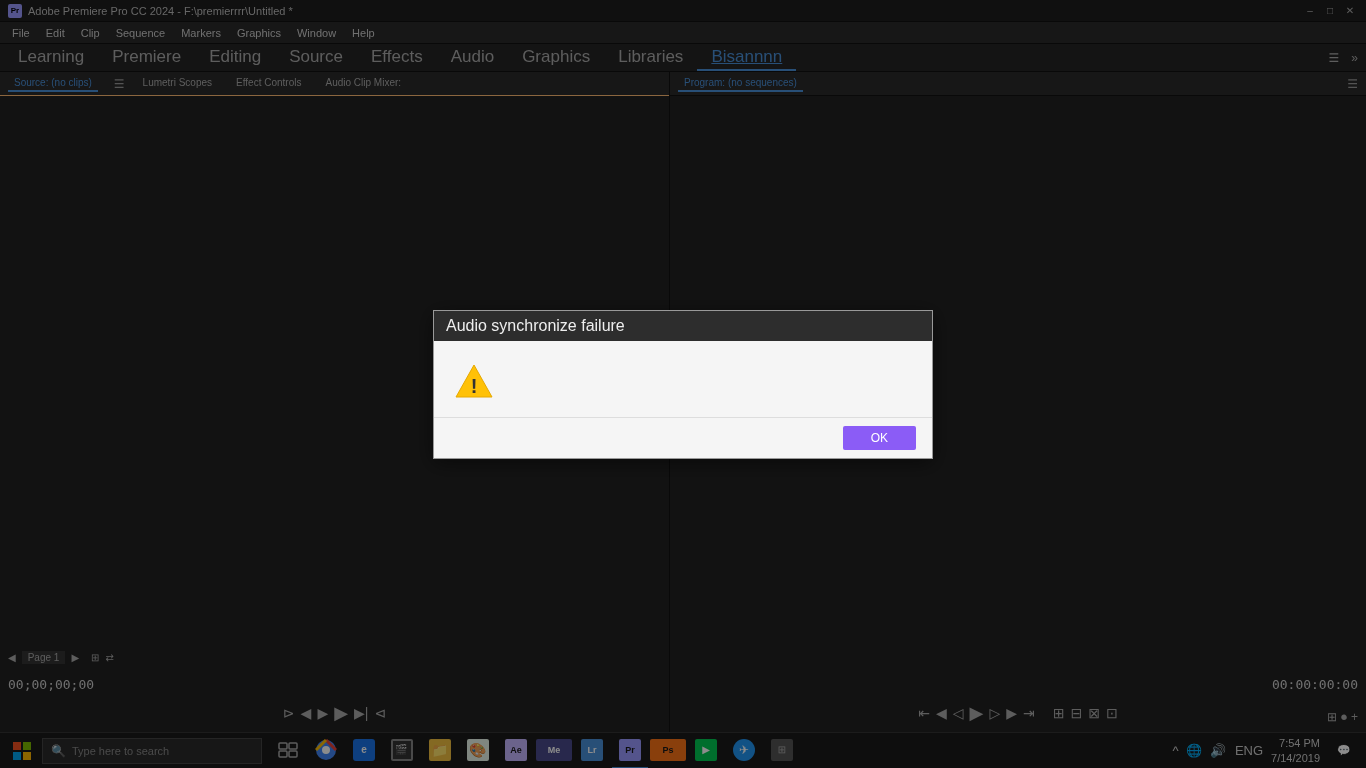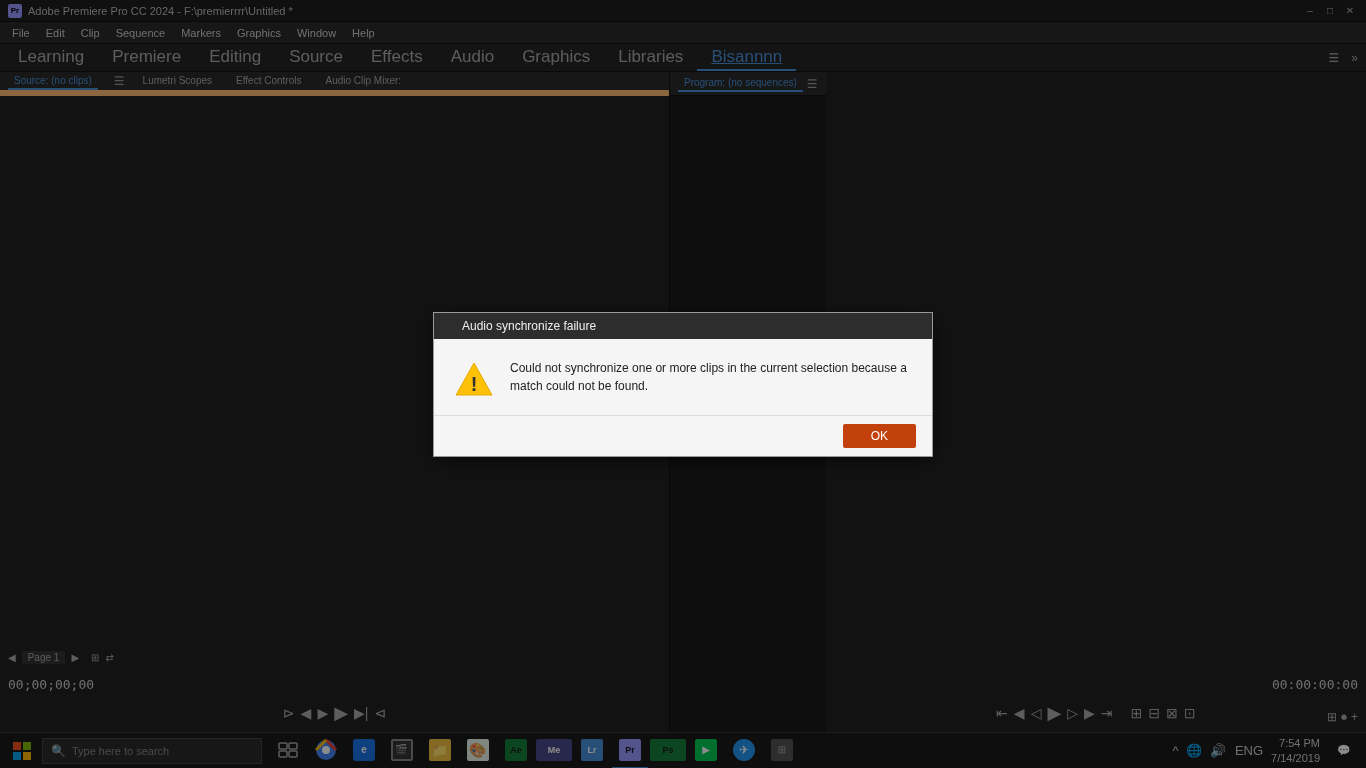--- a/index.html
+++ b/index.html
@@ -68,21 +68,21 @@
       display: flex;
       flex-direction: column;
       border-right: 1px solid #111;
     }
     .panel-header {
       height: 24px;
       background: #2a2a2a;
       display: flex;
       align-items: center;
       padding: 0 8px;
-      border-bottom: 6px solid #fdba74;
+      border-bottom: 1px solid #fdba74;
       gap: 12px;
     }
     .panel-content {
       flex: 1;
       background: #222;
       position: relative;
     }
     
     .monitor-time {
       position: absolute;
@@ -100,21 +100,21 @@
       align-items: center;
       justify-content: center;
       gap: 6px;
     }
     .monitor-controls span { color: #aaa; font-size: 14px; cursor: pointer; }
 
     
     #right-panel {
       flex: 1;
       display: flex;
-      flex-direction: row;
+      flex-direction: column;
     }
     #program-panel-header {
       height: 24px;
       background: #2a2a2a;
       display: flex;
       align-items: center;
       padding: 0 8px;
       border-bottom: 1px solid #111;
       justify-content: space-between;
     }
@@ -270,22 +270,22 @@
     }
     #dialog {
       width: 500px;
       background: #f0f0f0;
       border: 1px solid #999;
       box-shadow: 0 4px 20px rgba(0,0,0,0.5);
     }
     #dialog-titlebar {
       background: #2d2d2d;
       color: #eee;
-      padding: 6px 28px;
-      font-size: 12px;
+      padding: 6px 12px;
+      font-size: 16px;
       display: flex;
       align-items: flex-start;
     }
     #dialog-body {
       background: #f5f5f5;
       padding: 20px 20px 16px 20px;
       display: flex;
       gap: 16px;
     }
     #dialog-icon {
@@ -295,21 +295,21 @@
     }
     #dialog-text { flex: 1; font-size: 12px; color: #222; line-height: 1.5; }
     #dialog-footer {
       background: #f5f5f5;
       padding: 8px 16px;
       display: flex;
       justify-content: flex-end;
       border-top: 1px solid #ddd;
     }
     #ok-button {
-      background: #c2410c;
+      background: #8b5cf6;
       color: white;
       border: none;
       padding: 5px 28px;
       font-size: 12px;
       cursor: pointer;
       border-radius: 2px;
     }
 
     
     .warn-triangle {
@@ -536,33 +536,33 @@
     <div class="taskbar-app">
       <div style="width:22px;height:22px;background:#333;border:2px solid #888;border-radius:2px;display:flex;align-items:center;justify-content:center;color:#aaa;font-size:10px;">🎬</div>
     </div>
     <div class="taskbar-app">
       <div style="width:22px;height:22px;background:#f0c040;border-radius:2px;display:flex;align-items:center;justify-content:center;font-size:14px;">📁</div>
     </div>
     <div class="taskbar-app">
       <div style="width:22px;height:22px;background:#e8f5e9;border-radius:2px;display:flex;align-items:center;justify-content:center;font-size:14px;">🎨</div>
     </div>
     <div class="taskbar-app">
-      <div style="width:22px;height:22px;background:#15803d;border-radius:2px;display:flex;align-items:center;justify-content:center;color:#1a1a1a;font-size:9px;font-weight:bold;">Ae</div>
+      <div style="width:22px;height:22px;background:#c4b5fd;border-radius:2px;display:flex;align-items:center;justify-content:center;color:#1a1a1a;font-size:9px;font-weight:bold;">Ae</div>
     </div>
     <div class="taskbar-app">
       <div style="width:39px;height:22px;background:#4a4a8a;border-radius:2px;display:flex;align-items:center;justify-content:center;color:white;font-size:9px;font-weight:bold;">Me</div>
     </div>
     <div class="taskbar-app">
       <div style="width:22px;height:22px;background:#4a90d9;border-radius:2px;display:flex;align-items:center;justify-content:center;color:white;font-size:9px;font-weight:bold;">Lr</div>
     </div>
     <div class="taskbar-app active">
       <div style="width:22px;height:22px;background:#9999ff;border-radius:2px;display:flex;align-items:center;justify-content:center;color:#1a1a1a;font-size:9px;font-weight:bold;">Pr</div>
     </div>
     <div class="taskbar-app">
-      <div style="width:40px;height:22px;background:#15803d;border-radius:2px;display:flex;align-items:center;justify-content:center;color:#1a1a1a;font-size:9px;font-weight:bold;">Ps</div>
+      <div style="width:40px;height:22px;background:#f97316;border-radius:2px;display:flex;align-items:center;justify-content:center;color:#1a1a1a;font-size:9px;font-weight:bold;">Ps</div>
     </div>
     <div class="taskbar-app">
       <div style="width:22px;height:22px;background:#00c853;border-radius:2px;display:flex;align-items:center;justify-content:center;color:white;font-size:10px;">▶</div>
     </div>
     <div class="taskbar-app">
       <div style="width:22px;height:22px;background:#2196f3;border-radius:50%;display:flex;align-items:center;justify-content:center;color:white;font-size:12px;">✈</div>
     </div>
     <div class="taskbar-app">
       <div style="width:22px;height:22px;background:#555;border-radius:2px;display:flex;align-items:center;justify-content:center;color:#aaa;font-size:10px;">⊞</div>
     </div>
@@ -587,19 +587,18 @@
     <div id="dialog-titlebar">
       <span>Audio synchronize failure</span>
     </div>
     <div id="dialog-body">
       <div id="dialog-icon">
         <svg class="warn-triangle" viewBox="0 0 40 40" width="40" height="40">
           <polygon points="20,4 38,36 2,36" fill="#ffc107" stroke="#e6a800" stroke-width="1"></polygon>
           <text x="20" y="32" text-anchor="middle" font-size="20" font-weight="bold" fill="#333">!</text>
         </svg>
       </div>
-      <div id="dialog-text">Could not synchronize one or more clips in the current selection because a match could not be found.</div>
     </div>
     <div id="dialog-footer">
       <button id="ok-button">OK</button>
     </div>
   </div>
 </div>
 
 </body></html>

